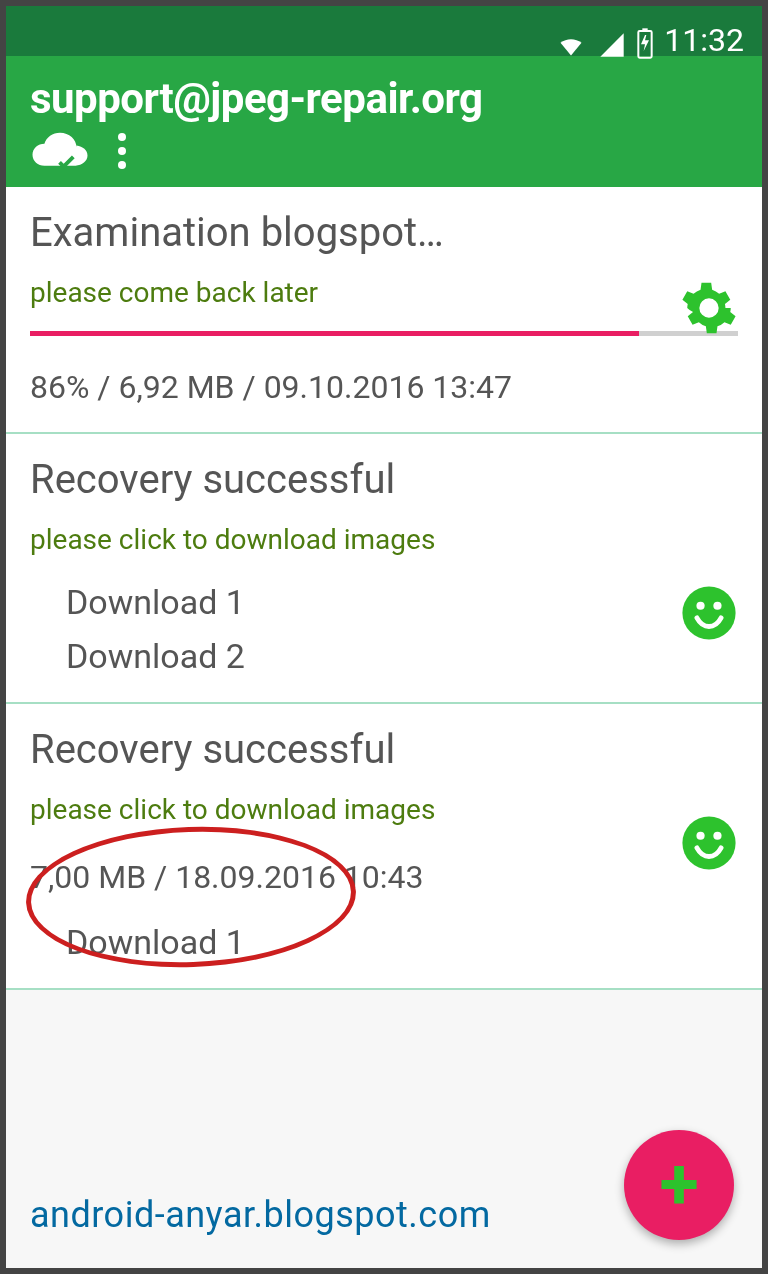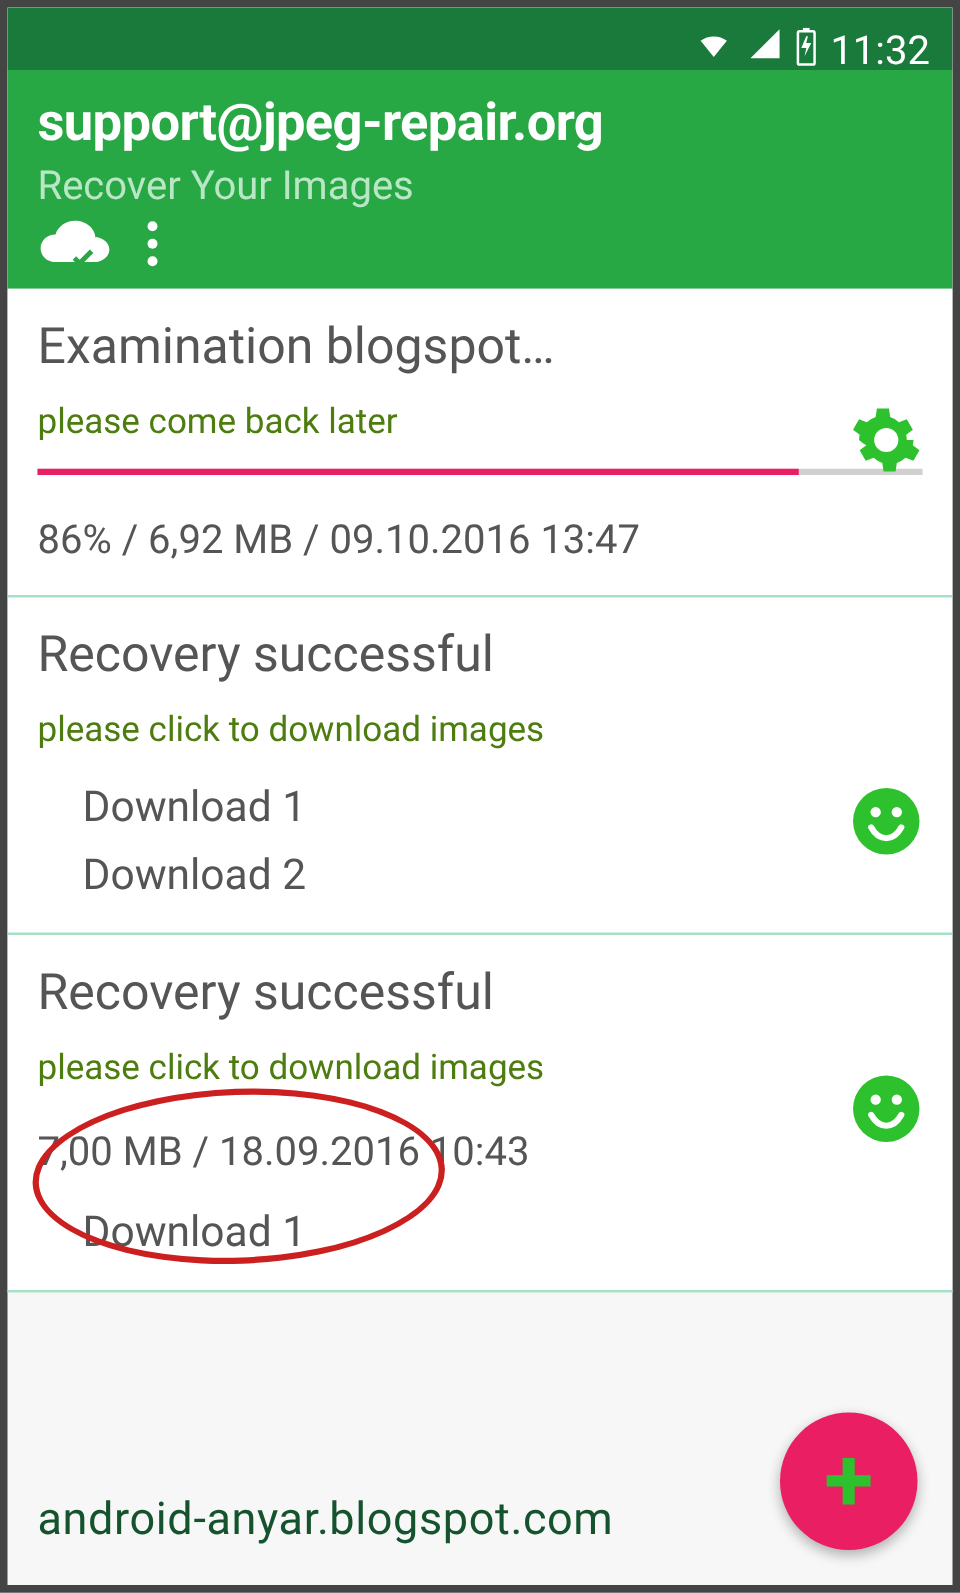--- a/index.html
+++ b/index.html
@@ -5,21 +5,21 @@
   * { box-sizing: border-box; margin: 0; padding: 0; }
   html, body { width: 768px; height: 1274px; font-family: Roboto, Arial, sans-serif; background: #333; }
   .device {
     width: 768px; height: 1274px; background: #f7f7f7; position: relative;
     border: 6px solid #444; overflow: hidden;
   }
   .statusbar {
     height: 50px; background: #1a7a3c; display: flex; align-items: center;
     justify-content: flex-end; padding: 0 18px; color: #fff; font-size: 30px;
   }
-  .statusbar .icons { display: flex; align-items: flex-start; gap: 10px; margin-top: 17px; }
+  .statusbar .icons { display: flex; align-items: flex-end; gap: 10px; margin-top: 17px; }
   .appbar {
     background: #28a745; padding: 18px 24px 14px 24px; display: flex; align-items: flex-start;
     justify-content: space-between; color: #fff; flex-direction: column;
   }
   .appbar .titles { display: flex; flex-direction: column; }
   .appbar .title { font-size: 42px; font-weight: 700; letter-spacing: -0.5px; }
   .appbar .subtitle { font-size: 32px; color: #b9e7c6; margin-top: 6px; font-weight: 400;}
   .appbar .right { display: flex; align-items: center; gap: 28px; padding-top: 6px;}
   .cloud-check { width: 60px; height: 44px; }
   .overflow-dots { width: 8px; height: 8px; background:#fff; border-radius:50%; box-shadow: 0 14px 0 #fff, 0 28px 0 #fff; margin-top:-10px; margin-bottom:18px;}
@@ -36,21 +36,21 @@
   .progress-track { height: 5px; background: #d0d0d0; margin-top: 22px; position: relative; }
   .progress-fill { height: 5px; background: #e91e63; }
   .dl-list { margin-top: 26px; padding-left: 36px; display: flex; flex-direction: column; gap: 14px; }
   .dl-link { font-size: 34px; color: #555; }
   .red-ellipse {
     position: absolute; border: 5px solid #cc1f1f; border-radius: 50%;
     width: 330px; height: 140px; left: 20px; top: 640px; pointer-events: none;
     transform: rotate(-2deg);
   }
   .watermark {
-    position: absolute; left: 24px; bottom: 32px; font-size: 36px; color: #14532d;
+    position: absolute; left: 24px; bottom: 32px; font-size: 36px; color: #0369a1;
     letter-spacing: 0.5px;
   }
   .fab {
     position: absolute; right: 28px; bottom: 28px; width: 110px; height: 110px;
     background: #e91e63; border-radius: 50%; display: flex; align-items: center;
     justify-content: center; box-shadow: 0 4px 10px rgba(0,0,0,0.3);
   }
   .fab .plus { font-size: 72px; color: #2dc22d; font-weight: 700; line-height: 1; }
   svg { display: block; }
 </style>
@@ -72,21 +72,20 @@
           <rect x="4" y="1" width="4" height="2" fill="#fff"></rect>
           <path d="M6 6l-3 7h3l-1 5 4-8H6l1-4z" fill="#fff"></path>
         </svg>
       <span style="font-size:32px;">11:32</span>
     </div>
   </div>
 
   <div class="appbar">
     <div class="titles">
       <div class="title">support@jpeg-repair.org</div>
-      <div class="subtitle">Recover Your Images</div>
     </div>
     <div class="right">
       <span>
         <svg class="cloud-check" viewBox="0 0 64 48" fill="#fff">
             <path d="M50 20c0-9-8-16-18-16-8 0-15 5-17 12-7 0-13 5-13 12s6 12 13 12h34c7 0 13-5 13-11s-5-10-12-11z"></path>
             <path d="M36 44l-6-6 3-3 3 3 9-9 3 3-12 12z" fill="#28a745"></path>
           </svg>
       </span>
       <div class="overflow-dots"></div>
     </div>

